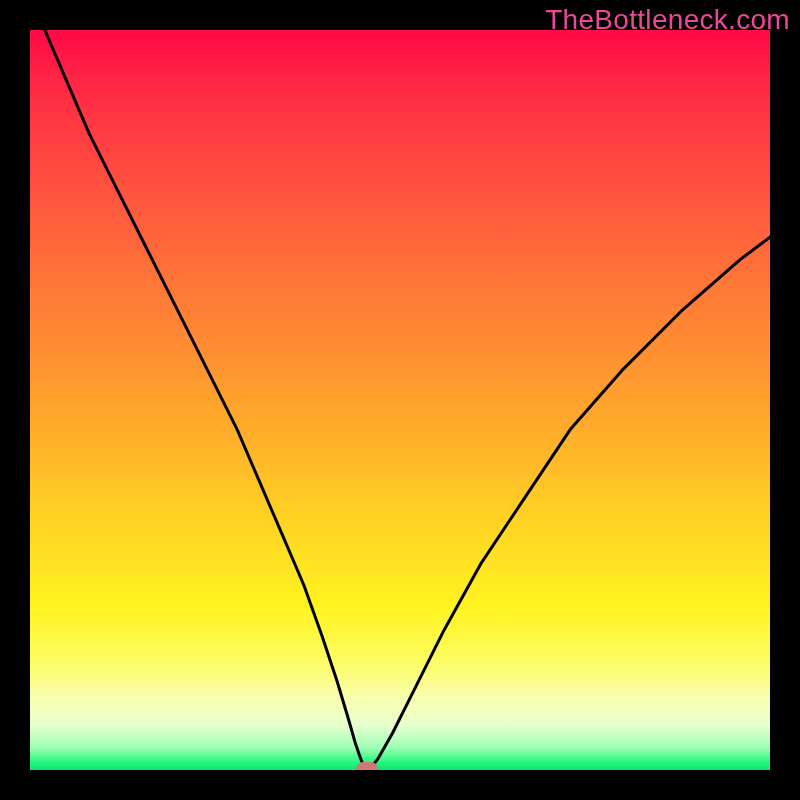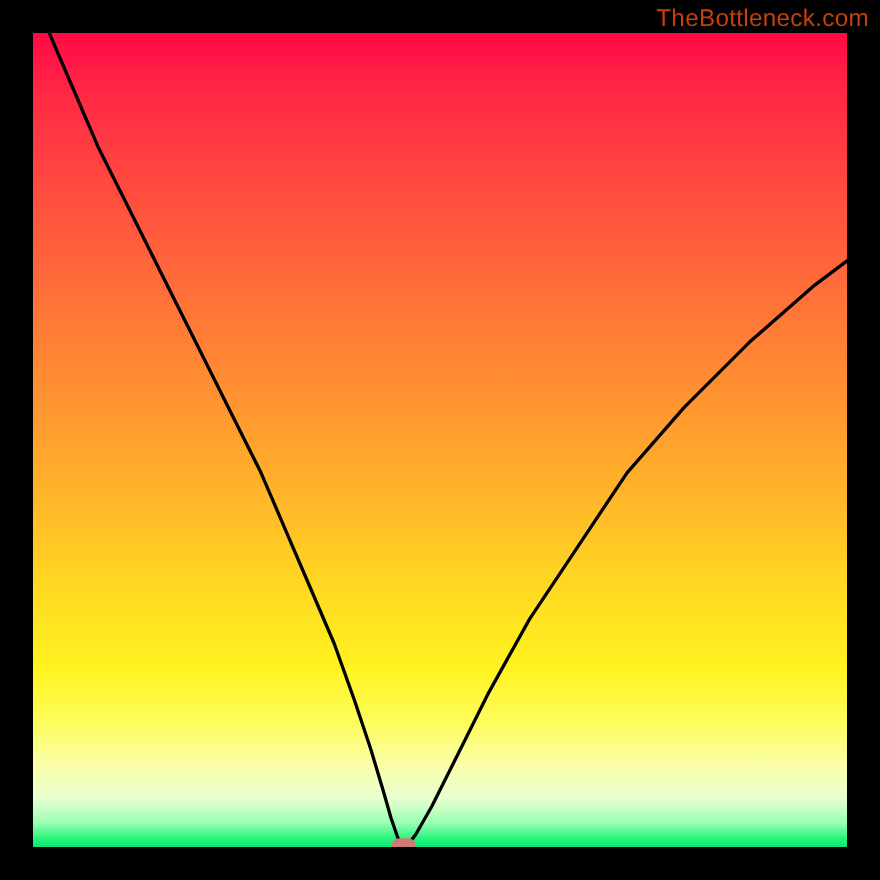--- a/index.html
+++ b/index.html
@@ -14,22 +14,22 @@
   .frame {
     position: relative;
     width: 800px;
     height: 800px;
     background: #000;
   }
   .watermark {
     position: absolute;
     top: 4px;
     right: 10px;
-    color: #c2410c;
-    font-size: 22px;
+    color: #ec4899;
+    font-size: 28px;
     font-weight: 500;
     letter-spacing: 0.3px;
     z-index: 20;
     user-select: none;
   }
   .plot-area {
     position: absolute;
     left: 30px;
     top: 30px;
     width: 740px;

